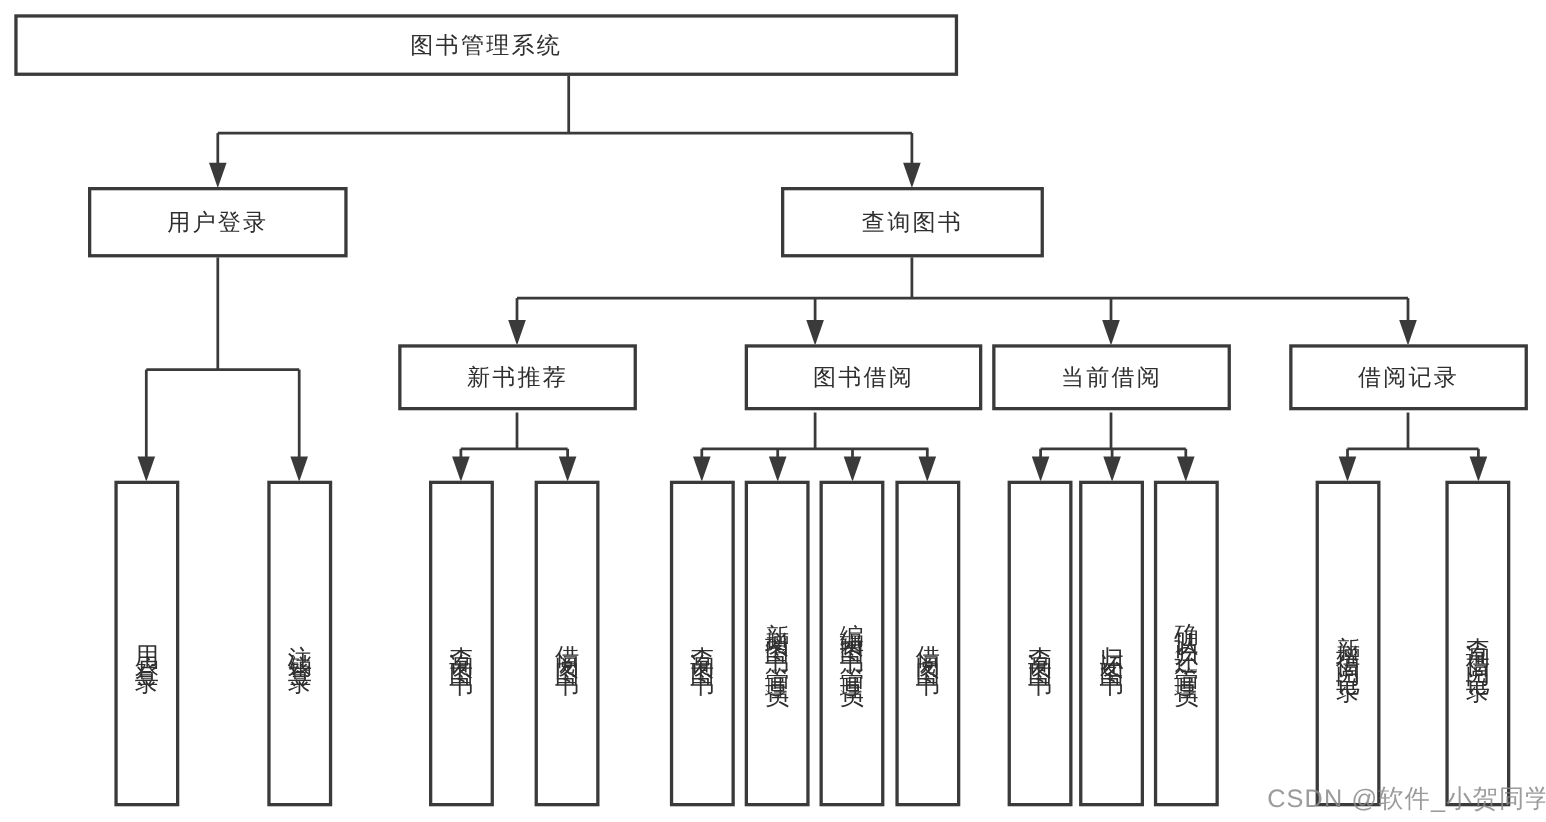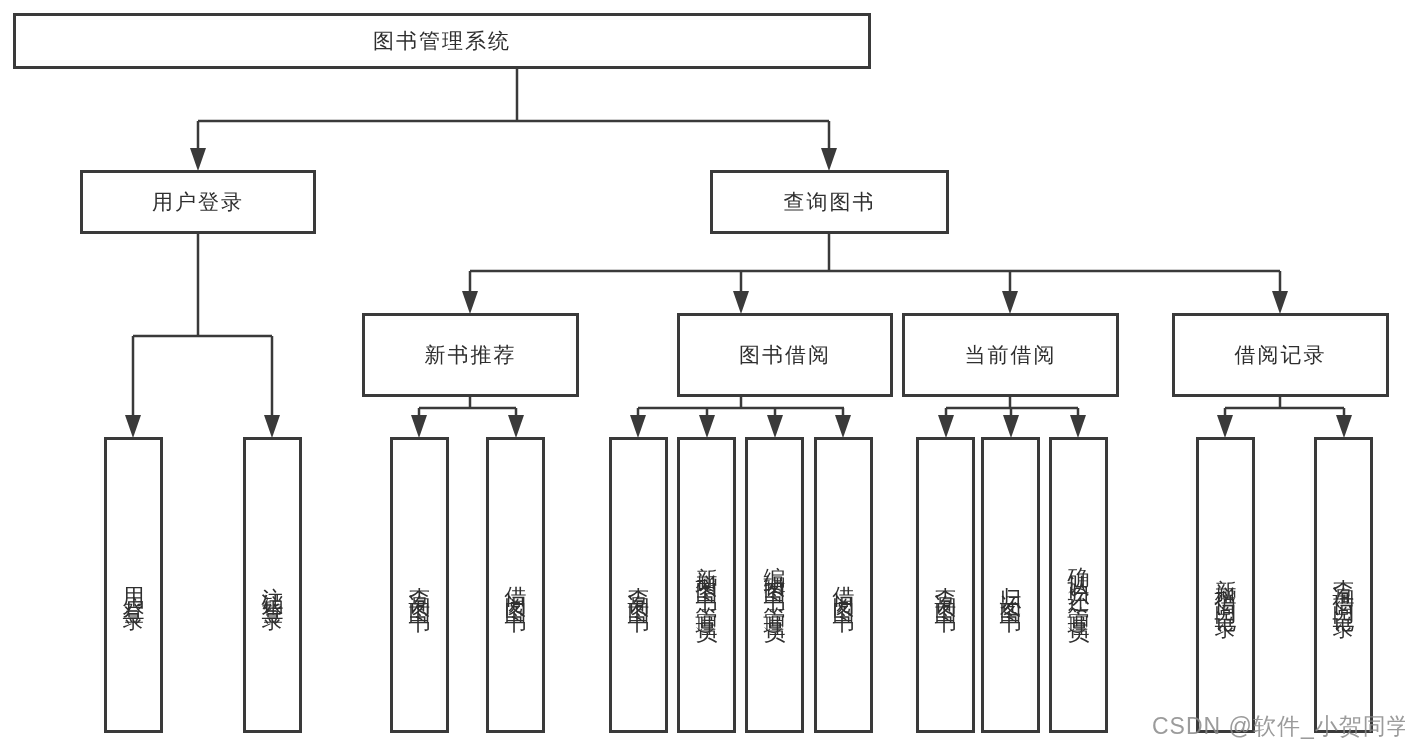--- a/index.html
+++ b/index.html
@@ -27,21 +27,21 @@
     align-items: center;
     justify-content: center;
     font-size: 21px;
     letter-spacing: 2px;
     z-index: 1;
   }
   
   .n-root   { left: 13px;   top: 13px;  width: 858px; height: 56px; }
   .n-l2a    { left: 80px;   top: 170px; width: 236px;  height: 64px; }
   .n-l2b    { left: 710px;  top: 170px; width: 239px;  height: 64px; }
-  .n-l3     { top: 313px; height: 84px; width: 217px; }
+  .n-l3     { top: 313px; height: 60px; width: 217px; }
   .n-l3a    { left: 362px; }
   .n-l3b    { left: 633px; width: 216px; margin-left: 44px; }
   .n-l3c    { left: 902px; }
   .n-l3d    { left: 1172px; }
   .leaf     { top: 437px; height: 296px; width: 59px; }
   .lf1  { left: 104px; }
   .lf2  { left: 243px; }
   .lf3  { left: 390px; }
   .lf4  { left: 486px; }
   .lf5  { left: 609px; }

